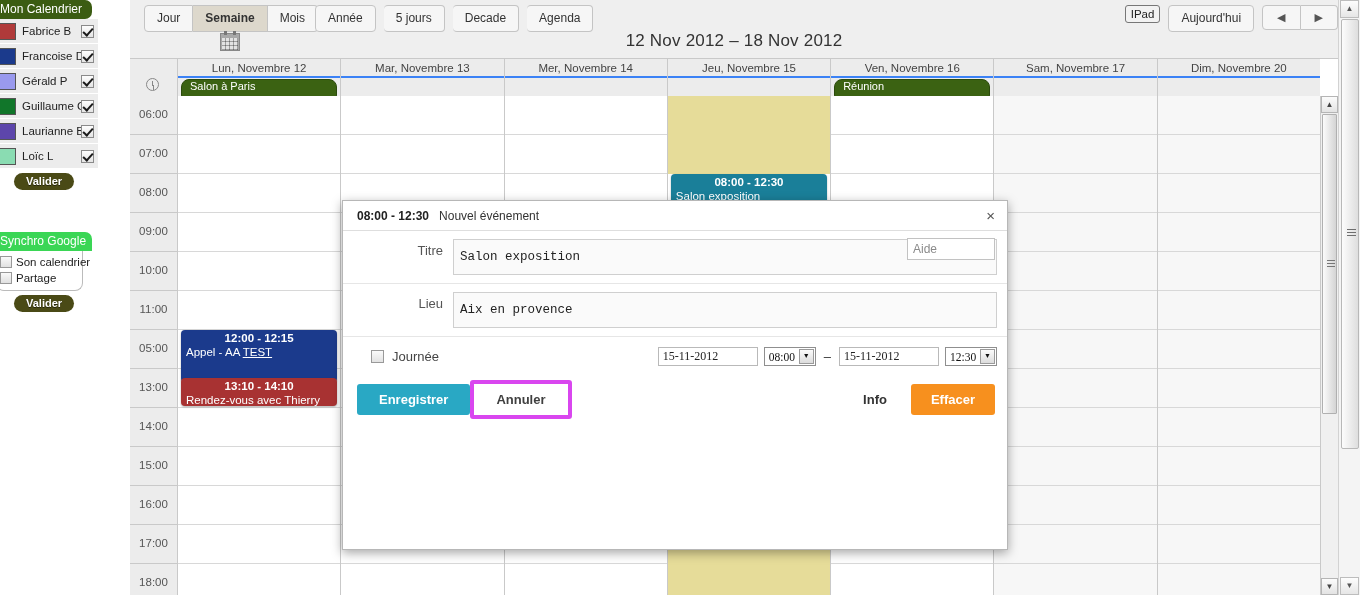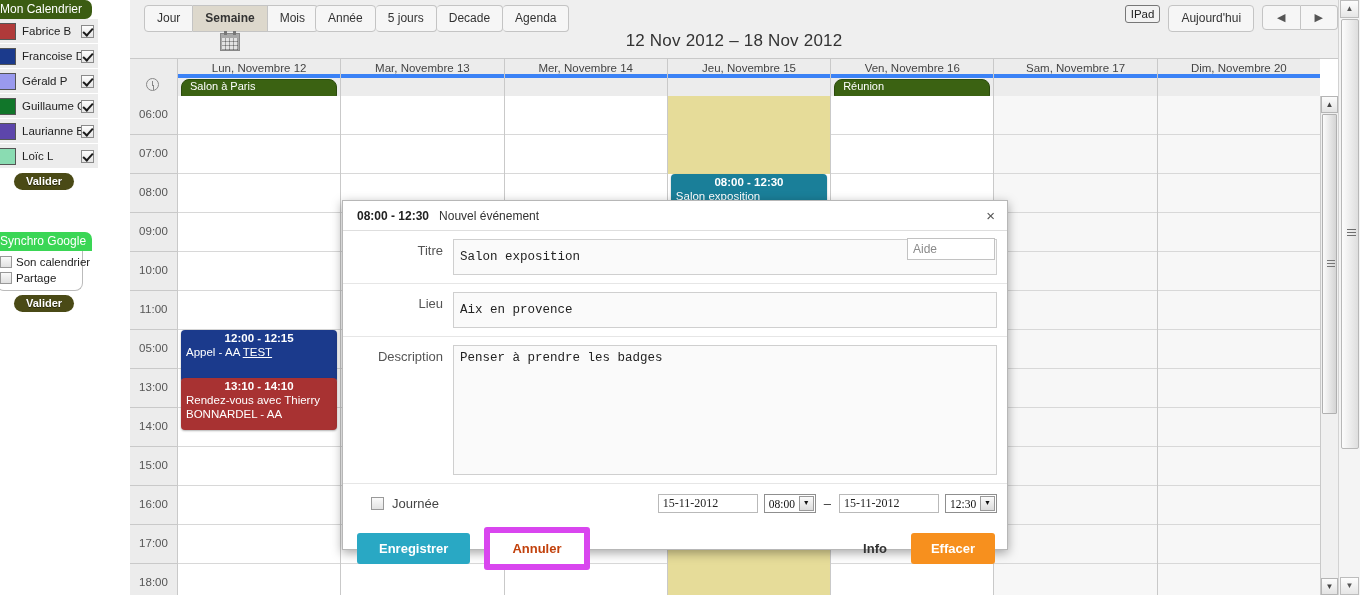--- a/index.html
+++ b/index.html
@@ -215,21 +215,21 @@
     border-right: 1px solid #c9c9c9;
     position: relative;
   }
   .dcol:last-child { border-right: none; }
   .dname {
     text-align: center;
     font-size: 11.5px;
     color: #444;
     padding-top: 3px;
     height: 19px;
-    border-bottom: 4px solid #3b82f6;
+    border-bottom: 2px solid #3b82f6;
     white-space: nowrap;
     overflow: hidden;
   }
   .allday-zone { height: 17px; position: relative; }
   .allday-evt {
     position: absolute; left: 3px; right: 3px; top: 1px;
     height: 24px;
     background: #3b6212;
     border: 1px solid #2b4a0c;
     border-radius: 8px;
@@ -475,27 +475,26 @@
     font-weight: bold;
     font-size: 13px;
     border: none;
     border-radius: 3px;
     padding: 8px 22px;
     cursor: pointer;
     font-family: "Liberation Sans", sans-serif;
   }
   .btn-cancel {
     background: #fff;
-    color: #c2410c;
+    color: #404040;
     font-weight: bold;
     font-size: 13px;
-    border: 6px solid #d946ef;
+    border: 4px solid #d946ef;
     border-radius: 3px;
     padding: 8px 22px;
-    margin-left: 14px;
     cursor: pointer;
     font-family: "Liberation Sans", sans-serif;
   }
   .btn-info {
     margin-left: auto;
     font-weight: bold;
     font-size: 13px;
     color: #333;
     cursor: pointer;
     padding-right: 24px;
@@ -568,21 +567,21 @@
       </div>
     <button class="btn-valider">Valider</button>
   </div>
 
   <div id="toolbar">
     <div class="tab-group" id="view-tabs" style="left:14px;top:5px">
         <button class="tab first">Jour</button>
         <button class="tab active">Semaine</button>
         <button class="tab last">Mois</button>
       </div>
-    <div class="tab-group" id="extra-tabs" style="left:185px;top:5px;gap:0">
+    <div class="tab-group" id="extra-tabs" style="left:185px;top:5px;gap:8px">
         <button class="tab only">Année</button>
         <button class="tab only">5 jours</button>
         <button class="tab only">Decade</button>
         <button class="tab only">Agenda</button>
       </div>
 
     <div class="icon-datepicker">
       <div class="dp-grid"></div>
     </div>
 
@@ -670,21 +669,21 @@
                 <div class="slot"></div>
                 <div class="slot"></div>
                 <div class="slot"></div>
                 <div class="slot"></div>
                 <div class="slot"></div>
                 <div class="slot"></div>
                 <div class="evt" style="top:234px;height:52px;background:#1b3a8c">
                   <span class="evt-time">12:00 - 12:15</span>
                   <span class="evt-title">Appel - AA <u>TEST</u></span>
                 </div>
-                <div class="evt" style="top:282px;height:52px;background:#a83232">
+                <div class="evt" style="top:282px;height:28px;background:#a83232">
                   <span class="evt-time">13:10 - 14:10</span>
                   <span class="evt-title">Rendez-vous avec Thierry BONNARDEL - AA</span>
                 </div>
               </div>
               <div class="daycol">
                 <div class="slot"></div>
                 <div class="slot"></div>
                 <div class="slot"></div>
                 <div class="slot"></div>
                 <div class="slot"></div>
@@ -811,24 +810,20 @@
       <div class="flabel">Titre</div>
       <input class="finput titre" type="text" value="Salon exposition" style="">
       <div class="aide-box">Aide</div>
     </div>
 
     <div class="frow">
       <div class="flabel">Lieu</div>
       <input class="finput lieu" type="text" value="Aix en provence" style="">
     </div>
 
-    <div class="frow">
-      <div class="flabel">Description</div>
-      <textarea class="finput desc" style="">Penser à prendre les badges</textarea>
-    </div>
 
     <div class="daterow">
       <div class="jcb"></div>
       <div class="jlabel">Journée</div>
       <div class="dt-spacer"></div>
       <input class="dt-date" type="text" value="15-11-2012" style="">
       <div class="dt-sel">
         <span>08:00</span>
         <div class="caret">▼</div>
       </div>

